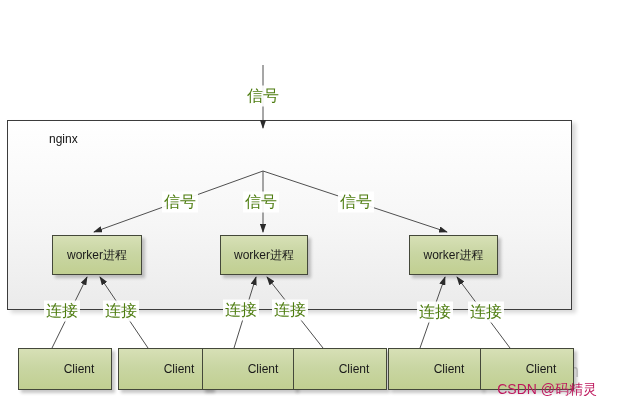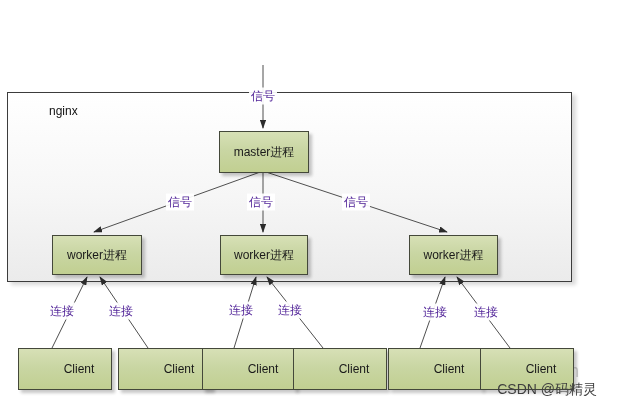--- a/index.html
+++ b/index.html
@@ -2,21 +2,21 @@
 <html><head>
 <meta charset="utf-8">
 <style>
   html,body { margin:0; padding:0; background:#ffffff; }
   .stage {
     position:relative; width:621px; height:408px;
     font-family:"Liberation Sans","DejaVu Sans",sans-serif;
     background:#ffffff; overflow:hidden;
   }
   .container-frame {
-    position:absolute; left:7px; top:92px; width:563px; height:188px;
+    position:absolute; left:7px; top:120px; width:563px; height:188px;
     background:linear-gradient(180deg,#ffffff 0%,#f6f6f6 55%,#ebebeb 100%);
     border:1px solid #3c3c3c;
     box-shadow:4px 3px 4px rgba(0,0,0,0.15);
   }
   .frame-label {
     position:absolute; left:41px; top:11px;
     font-size:12px; color:#111111;
   }
   .edges { position:absolute; left:0; top:0; width:621px; height:408px; pointer-events:none; }
   .node {
@@ -30,30 +30,30 @@
   .node-master  { left:219px; top:131px; width:88px; height:40px; }
   .node-worker1 { left:52px;  top:235px; width:88px; height:38px; }
   .node-worker2 { left:220px; top:235px; width:86px; height:38px; }
   .node-worker3 { left:409px; top:235px; width:87px; height:38px; }
   .node-client  { width:64px; height:40px; top:348px;padding-left:28px; }
   .node-c1 { left:18px; }  .node-c2 { left:118px; } .node-c3 { left:202px; }
   .node-c4 { left:293px; } .node-c5 { left:388px; } .node-c6 { left:480px; }
   .edge-label {
     position:absolute; transform:translate(-50%,-50%);
     background:rgba(255,255,255,0.92); padding:0 2px;
-    font-size:12px; color:#4c1d95; white-space:nowrap;
+    font-size:16px; color:#4d7c0f; white-space:nowrap;
   }
   .watermark-url {
     position:absolute; left:258px; top:361px;
     font-family:"DejaVu Sans Mono","Liberation Mono",monospace;
     font-size:17px; color:#cfcfcf; letter-spacing:0.5px; white-space:nowrap;
   }
   .watermark-credit {
     position:absolute; right:24px; top:381px;
-    font-size:14px; color:#404040; white-space:nowrap;
+    font-size:14px; color:#be185d; white-space:nowrap;
   }
 </style>
 </head>
 <body>
 
 <div class="stage">
 
   <div class="container-frame">
     <span class="frame-label">nginx</span>
   </div>
@@ -74,23 +74,20 @@
       <line x1="52" y1="348" x2="87" y2="277" marker-end="url(#arrow)"></line>
       <line x1="148" y1="348" x2="100" y2="277" marker-end="url(#arrow)"></line>
       <line x1="234" y1="348" x2="256" y2="277" marker-end="url(#arrow)"></line>
       <line x1="323" y1="348" x2="267" y2="277" marker-end="url(#arrow)"></line>
       <line x1="420" y1="348" x2="445" y2="277" marker-end="url(#arrow)"></line>
       <line x1="510" y1="348" x2="457" y2="277" marker-end="url(#arrow)"></line>
     </g>
   </svg>
 
 
-  <div class="node node-master">
-    <span>master进程</span>
-  </div>
 
   <div class="node node-worker1">
     <span>worker进程</span>
   </div>
   <div class="node node-worker2">
     <span>worker进程</span>
   </div>
   <div class="node node-worker3">
     <span>worker进程</span>
   </div>

